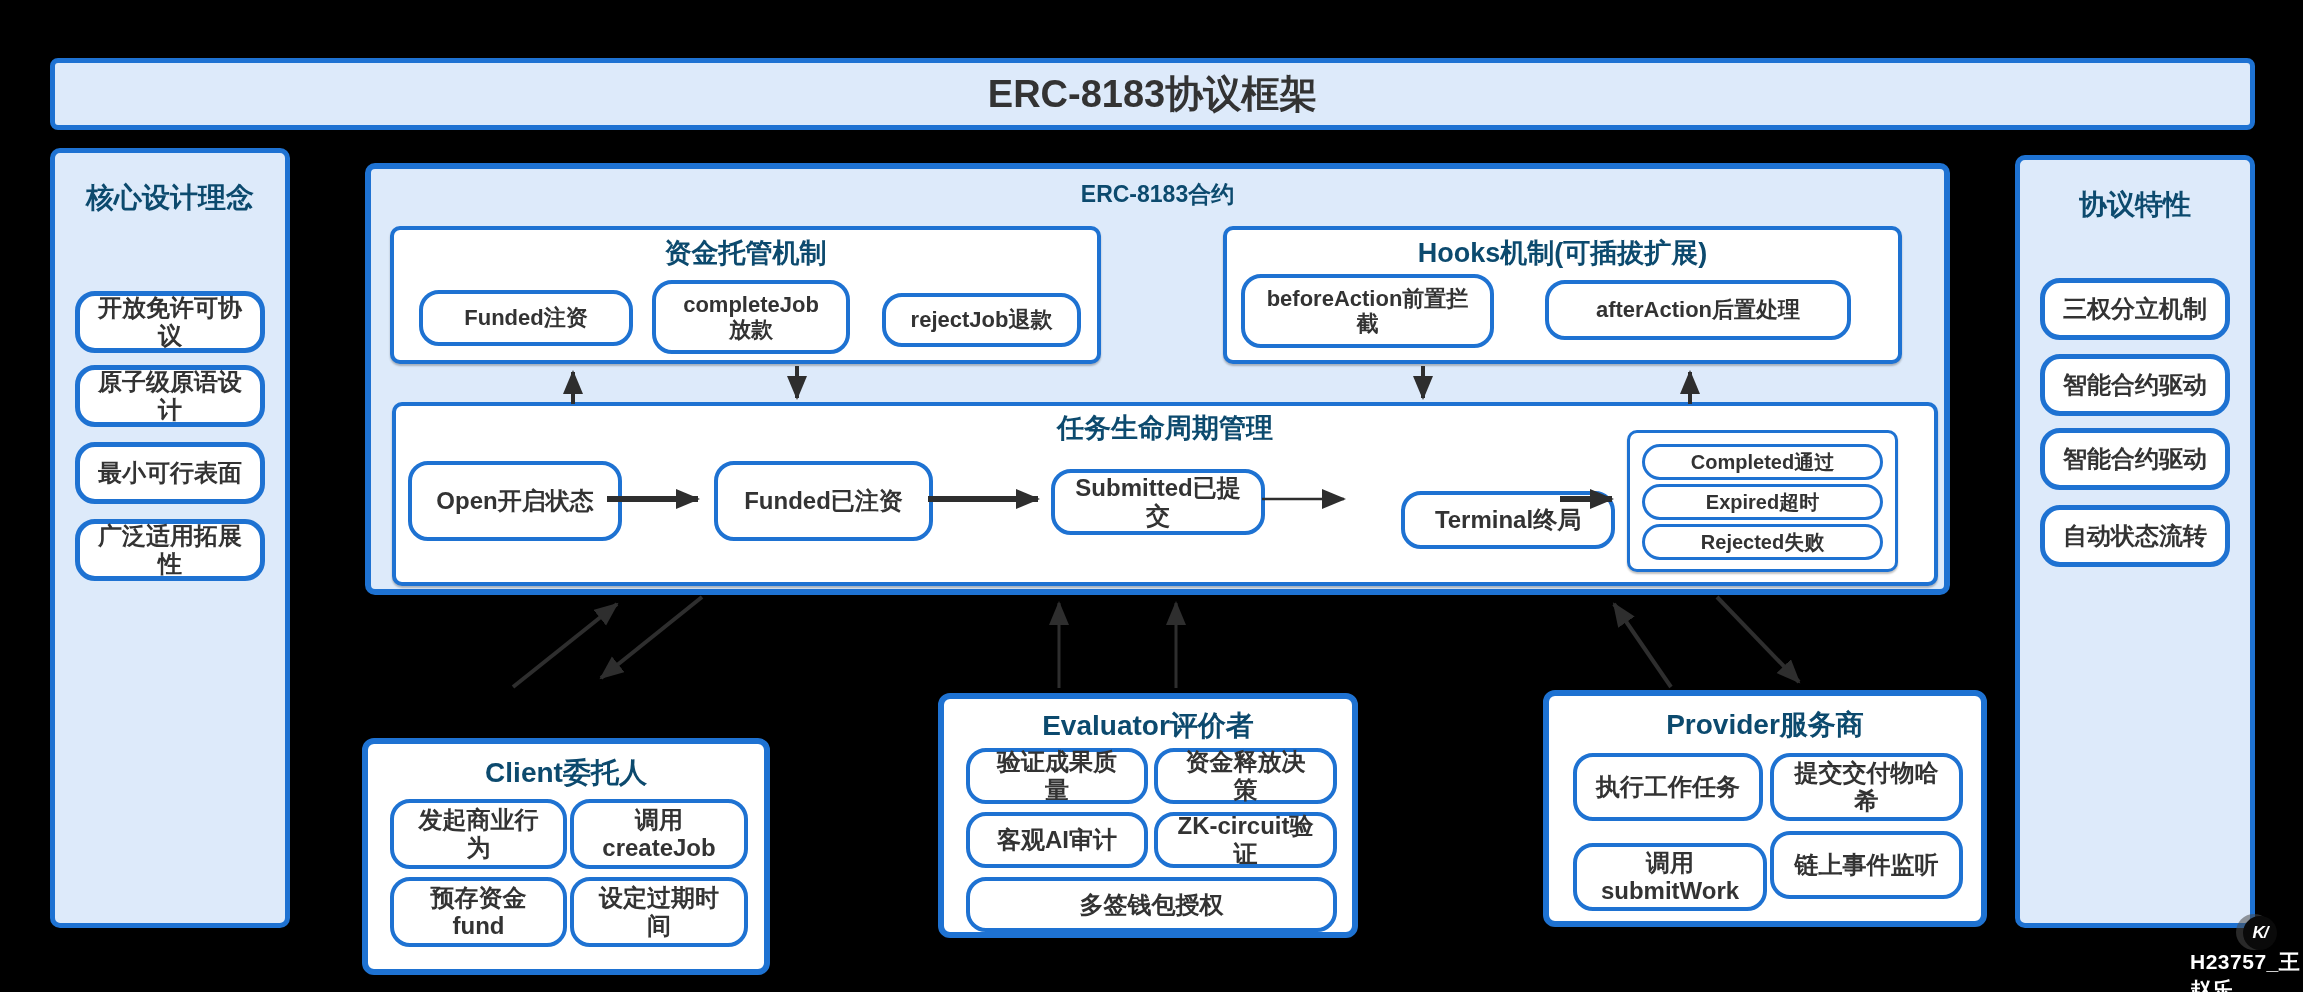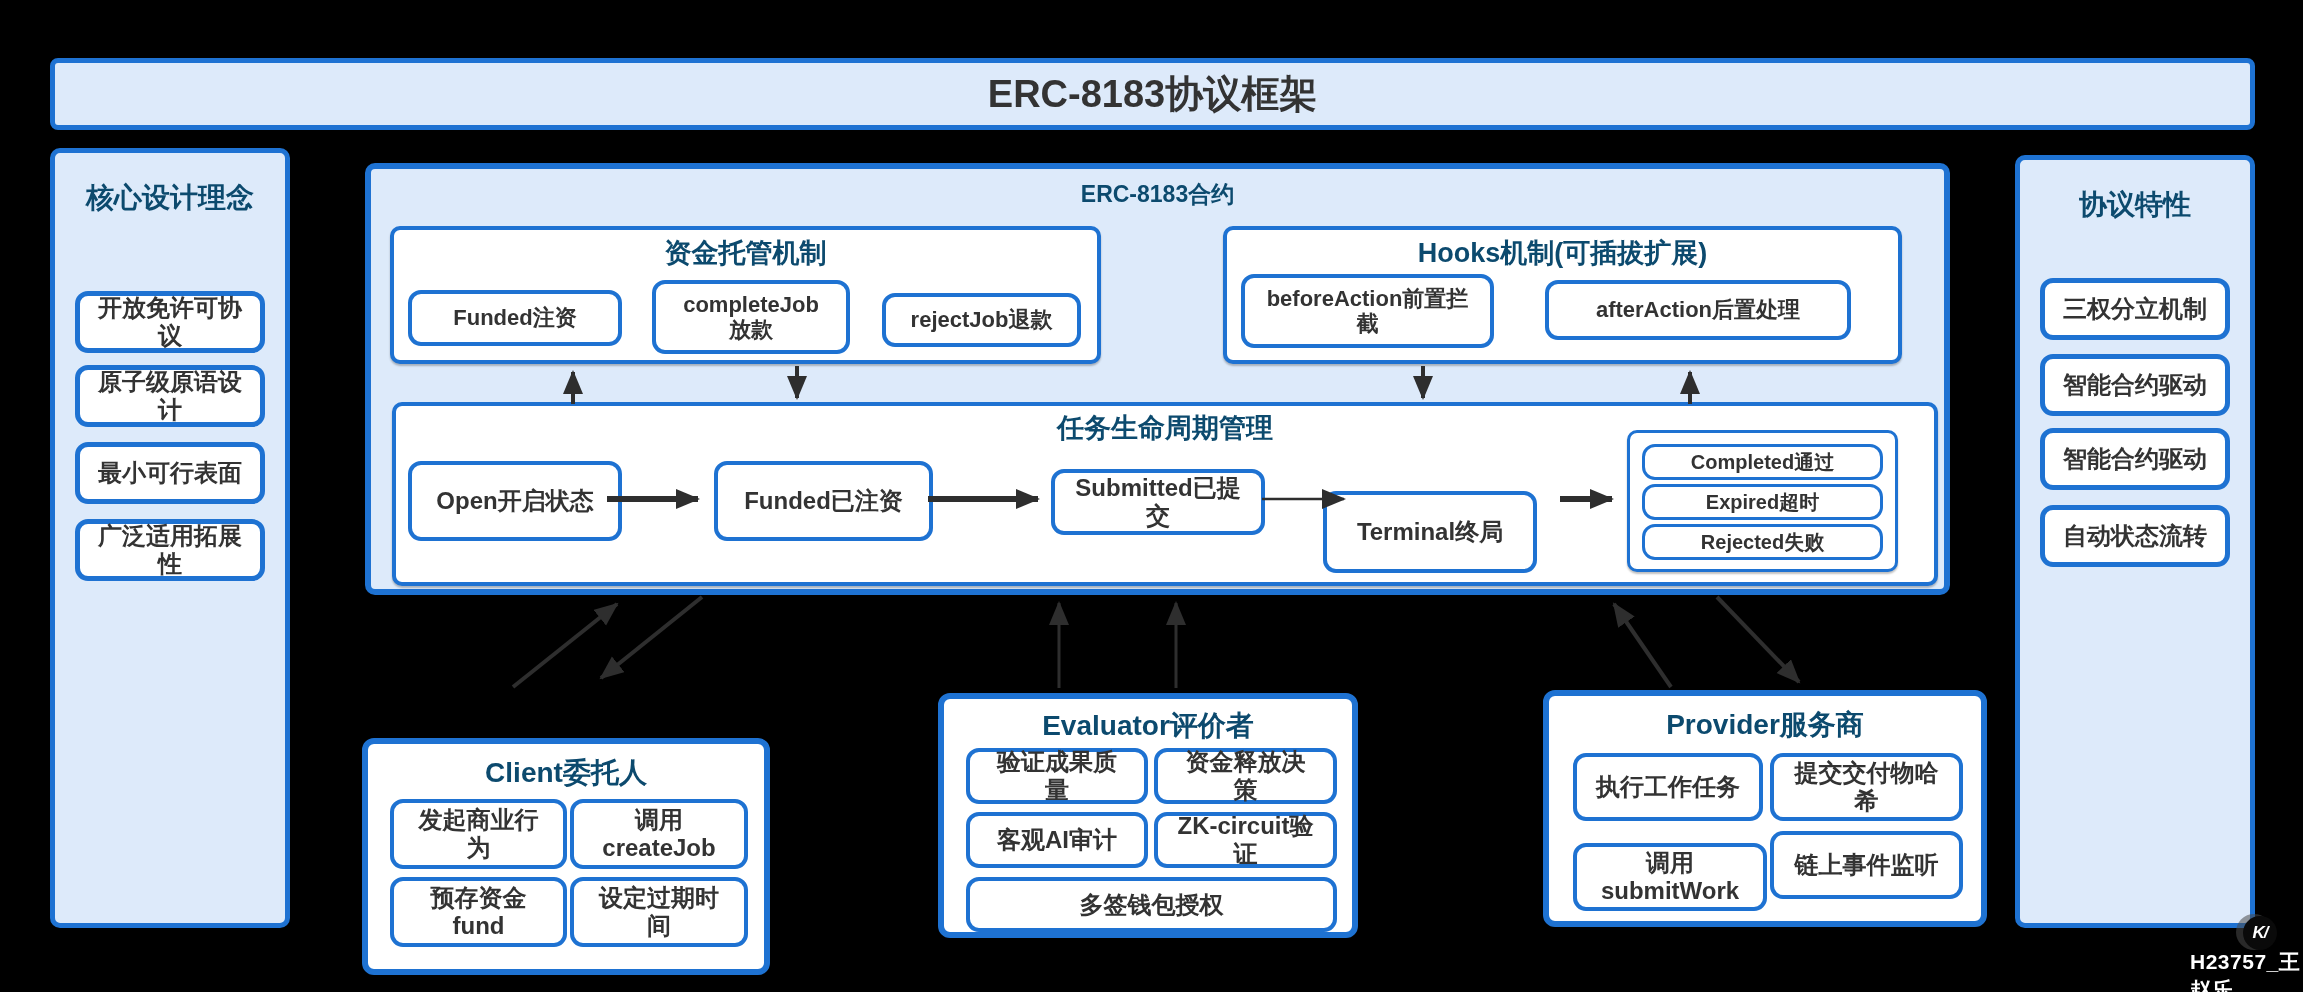--- a/index.html
+++ b/index.html
@@ -9,21 +9,21 @@
   }
   .panel{
     position:absolute;background:#ddeafa;border:5px solid #1e72d2;border-radius:10px;
     box-shadow:0 3px 2px rgba(0,0,0,.45);box-sizing:border-box;
   }
   .wbox{
     position:absolute;background:#ffffff;border:4px solid #1e72d2;border-radius:10px;
     box-shadow:0 2px 2px rgba(0,0,0,.25);box-sizing:border-box;
   }
   .item{
-    position:absolute;background:#ffffff;border:4px solid #1e72d2;border-radius:13px;
+    position:absolute;background:#ffffff;border:4px solid #1e72d2;border-radius:20px;
     box-sizing:border-box;display:flex;align-items:center;justify-content:center;
     text-align:center;font-weight:bold;color:#333;line-height:1.15;padding:2px 18px;
     overflow-wrap:break-word;
   }
   .sec-title{
     position:absolute;left:0;right:0;text-align:center;font-weight:bold;color:#0c4a6e;
   }
   .f38{font-size:38px;} .f33{font-size:23px;} .f28{font-size:28px;} .f27{font-size:27px;}
   .f24{font-size:24px;} .f22{font-size:22px;} .f20{font-size:20px;}
   #arrows{position:absolute;left:0;top:0;width:2303px;height:992px;pointer-events:none;z-index:6;}
@@ -62,37 +62,37 @@
     <div class="item f24" style="left:20px;top:194px;width:190px;height:62px;border-width:5px;">智能合约驱动</div>
     <div class="item f24" style="left:20px;top:268px;width:190px;height:62px;border-width:5px;">智能合约驱动</div>
     <div class="item f24" style="left:20px;top:345px;width:190px;height:62px;border-width:5px;">自动状态流转</div>
   </div>
 
   <div class="panel" style="left:365px;top:163px;width:1585px;height:432px;border-width:6px;">
     <div class="sec-title f33" style="top:10px;">ERC-8183合约</div>
 
     <div class="wbox" style="left:19px;top:57px;width:711px;height:138px;">
       <div class="sec-title f27" style="top:5px;">资金托管机制</div>
-      <div class="item f22" style="left:14px;top:60px;width:214px;height:56px;">Funded注资</div>
+      <div class="item f22" style="left:25px;top:60px;width:214px;height:56px;">Funded注资</div>
       <div class="item f22" style="left:258px;top:50px;width:198px;height:74px;">completeJob放款</div>
       <div class="item f22" style="left:488px;top:63px;width:199px;height:54px;">rejectJob退款</div>
     </div>
 
     <div class="wbox" style="left:852px;top:57px;width:679px;height:138px;">
       <div class="sec-title f27" style="top:5px;">Hooks机制(可插拔扩展)</div>
       <div class="item f22" style="left:14px;top:44px;width:253px;height:74px;">beforeAction前置拦截</div>
       <div class="item f22" style="left:318px;top:50px;width:306px;height:60px;">afterAction后置处理</div>
     </div>
 
     <div class="wbox" style="left:21px;top:233px;width:1546px;height:184px;">
       <div class="sec-title f27" style="top:4px;">任务生命周期管理</div>
       <div class="item f24" style="left:12px;top:55px;width:214px;height:80px;">Open开启状态</div>
       <div class="item f24" style="left:318px;top:55px;width:219px;height:80px;">Funded已注资</div>
       <div class="item f24" style="left:655px;top:63px;width:214px;height:66px;">Submitted已提交</div>
-      <div class="item f24" style="left:927px;top:52px;width:214px;height:82px;margin-top:33px;">Terminal终局</div>
+      <div class="item f24" style="left:1005px;top:52px;width:214px;height:58px;margin-top:33px;">Terminal终局</div>
       <div class="wbox" style="left:1231px;top:24px;width:271px;height:142px;border-width:3px;">
         <div class="item f20" style="left:12px;top:11px;width:241px;height:36px;border-width:3px;">Completed通过</div>
         <div class="item f20" style="left:12px;top:51px;width:241px;height:36px;border-width:3px;">Expired超时</div>
         <div class="item f20" style="left:12px;top:91px;width:241px;height:36px;border-width:3px;">Rejected失败</div>
       </div>
     </div>
   </div>
 
   <div class="wbox" style="left:362px;top:690px;width:408px;height:237px;border-width:6px;border-radius:12px;margin-top:48px;">
     <div class="sec-title f28" style="top:10px;">Client委托人</div>

